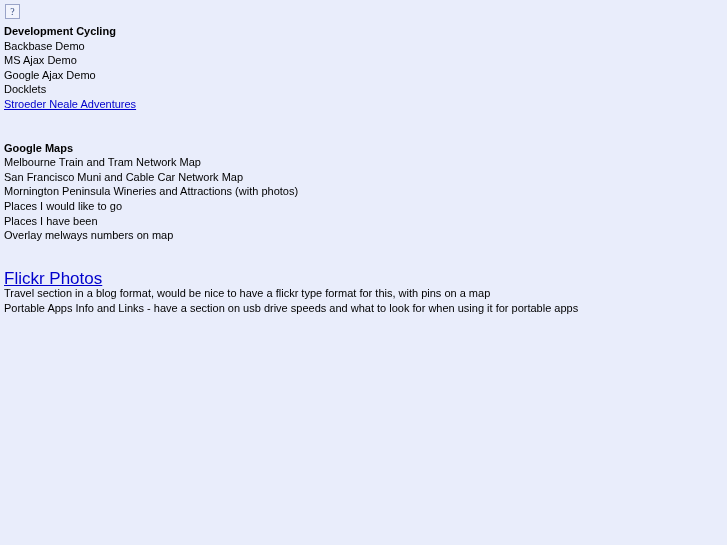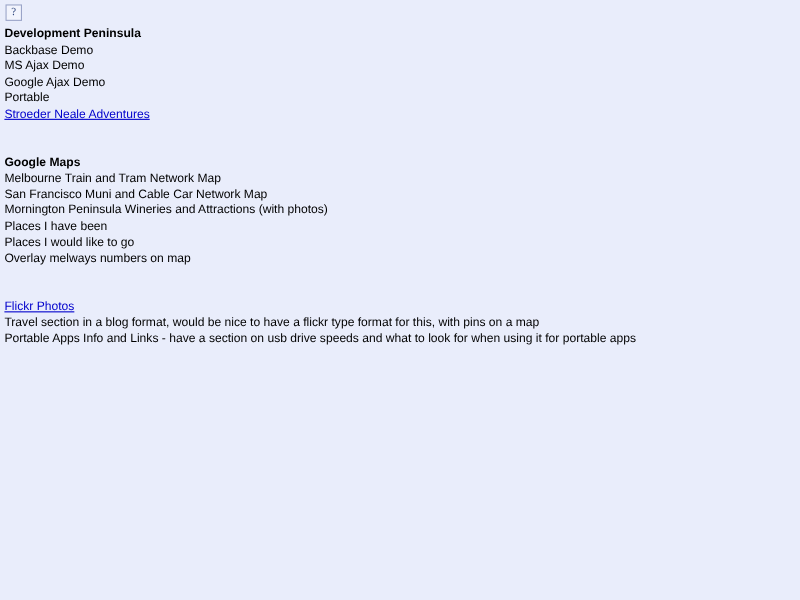--- a/index.html
+++ b/index.html
@@ -61,54 +61,54 @@
   }
   .spacer-lg {
     height: 29px;
   }
   .spacer-md {
     height: 29px;
   }
   .link-heading {
     color: #0000cc;
     text-decoration: underline;
-    font-size: 11px;
+    font-size: 17px;
     line-height: 14.6px;
     margin: 0 0 0 2px;
     cursor: pointer;
     display: inline-block;
   }
 </style>
 </head>
 <body>
 
 <div class="page">
 
   <div class="broken-image">
     <span>?</span>
   </div>
 
   <div class="section">
-    <div class="section-heading">Development Peninsula</div>
+    <div class="section-heading">Development Cycling</div>
     <div class="entry">Backbase Demo</div>
     <div class="entry">MS Ajax Demo</div>
     <div class="entry">Google Ajax Demo</div>
-    <div class="entry">Portable</div>
+    <div class="entry">Docklets</div>
     <div><a class="entry link">Stroeder Neale Adventures </a></div>
   </div>
 
   <div class="spacer-lg"></div>
 
   <div class="section">
     <div class="section-heading">Google Maps</div>
     <div class="entry">Melbourne Train and Tram Network Map</div>
     <div class="entry">San Francisco Muni and Cable Car Network Map</div>
     <div class="entry">Mornington Peninsula Wineries and Attractions (with photos)</div>
+    <div class="entry">Places I would like to go</div>
     <div class="entry">Places I have been</div>
-    <div class="entry">Places I would like to go</div>
     <div class="entry">Overlay melways numbers on map</div>
   </div>
 
   <div class="spacer-md"></div>
 
   <div class="section">
     <div><a class="link-heading">Flickr Photos </a></div>
     <div class="entry">Travel section in a blog format, would be nice to have a flickr type format for this, with pins on a map</div>
     <div class="entry">Portable Apps Info and Links - have a section on usb drive speeds and what to look for when using it for portable apps</div>
   </div>

